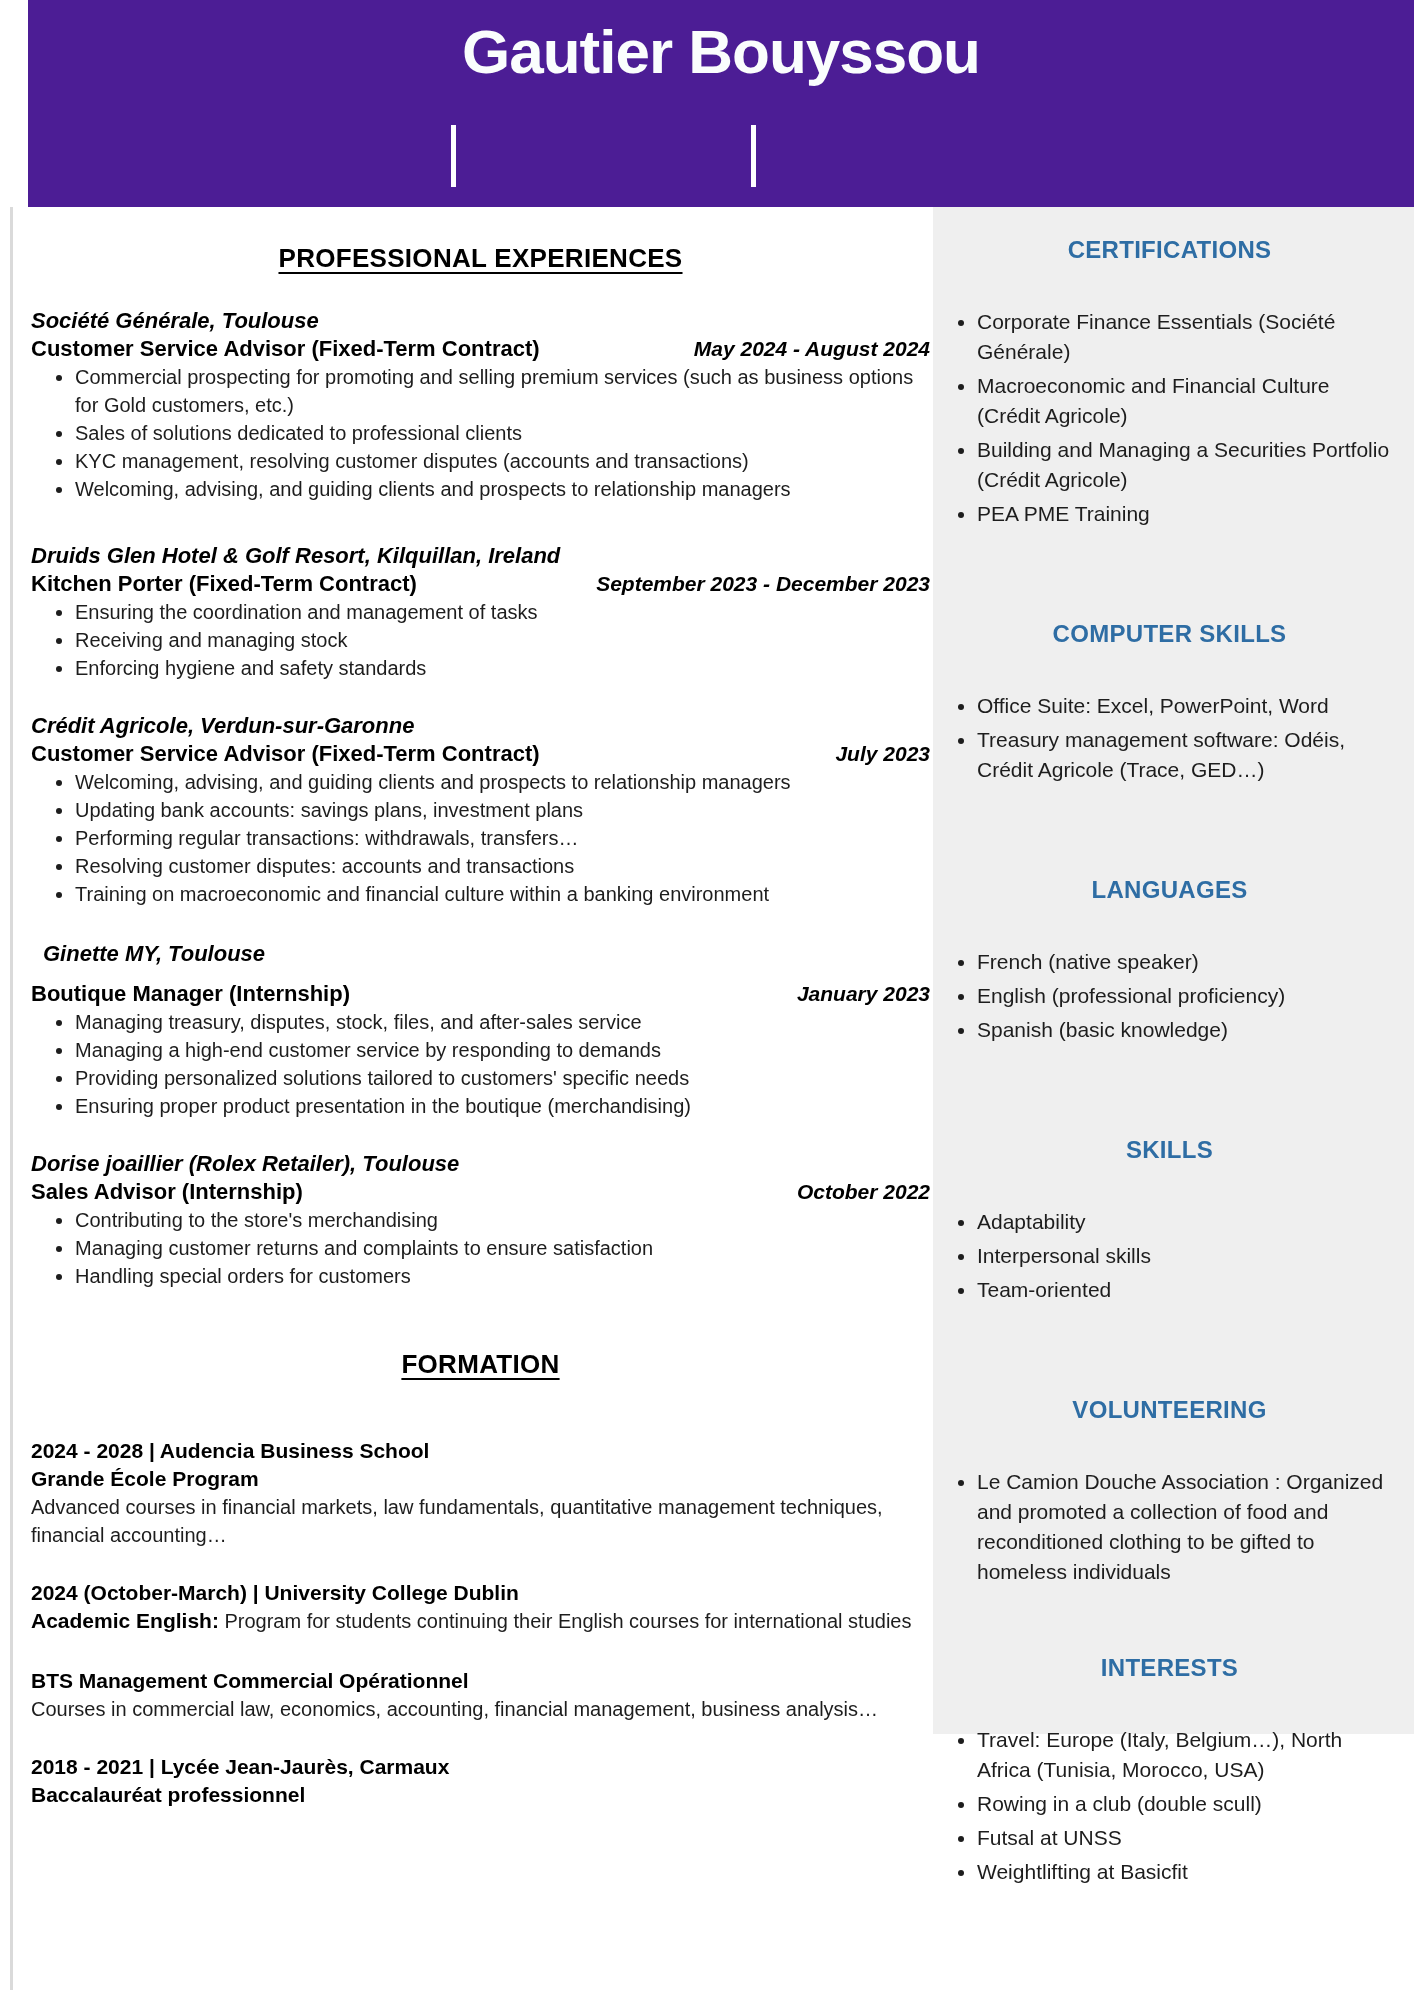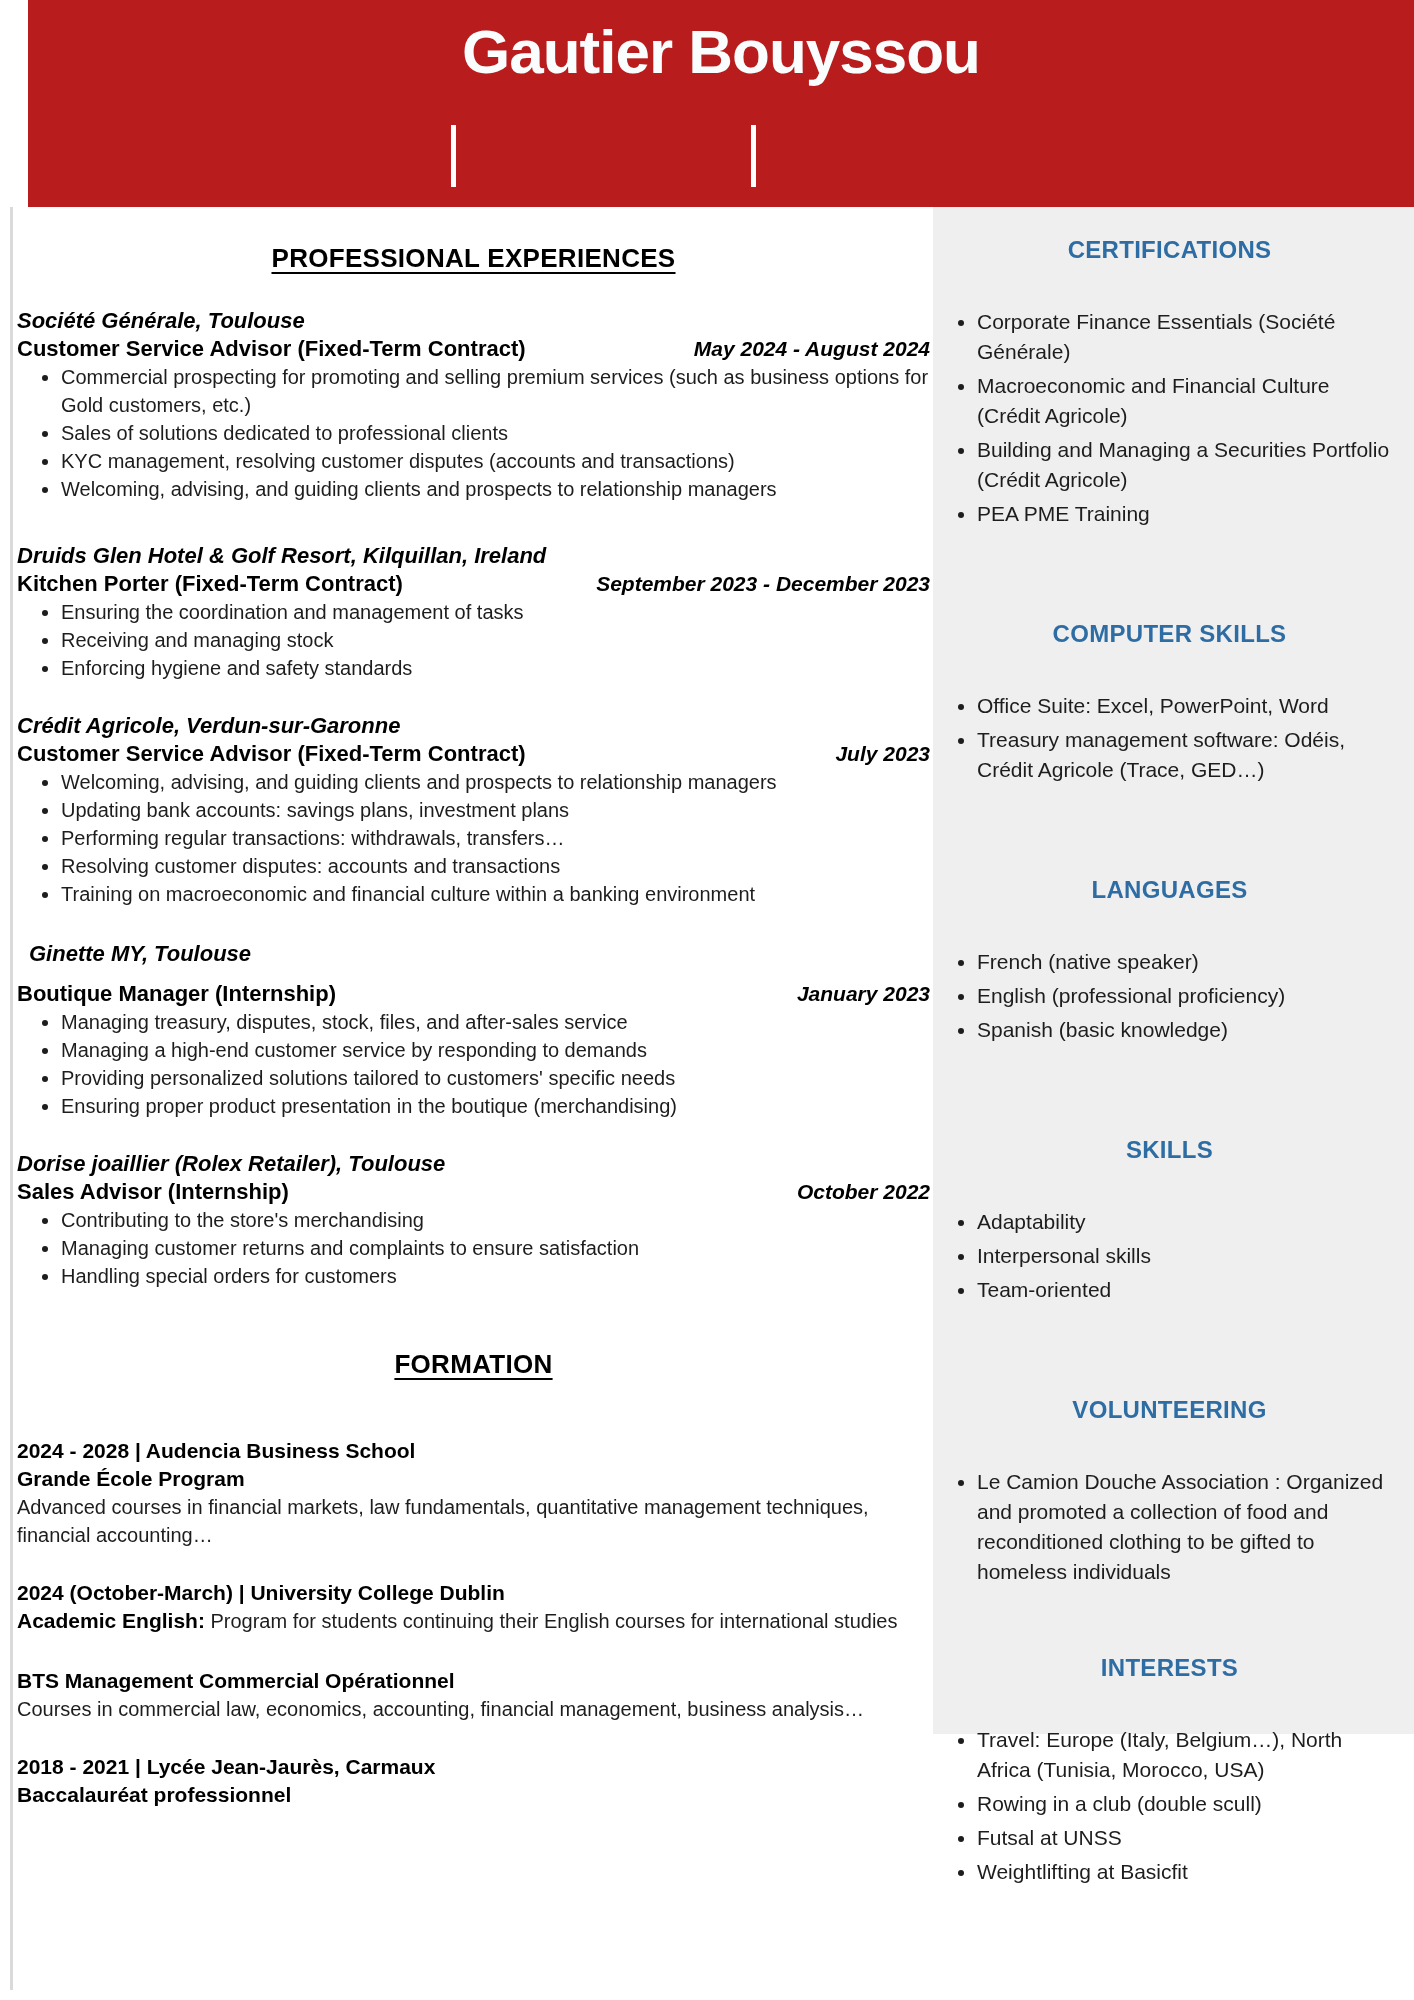--- a/index.html
+++ b/index.html
@@ -8,21 +8,21 @@
     background: #ffffff;
     font-family: "Liberation Sans", "DejaVu Sans", sans-serif;
     position: relative;
     overflow: hidden;
     color: #1d1d1d;
   }
   
   .band {
     position: absolute; top: 0; left: 28px; right: 0;
     height: 207px;
-    background: #b91c1c;
+    background: #4c1d95;
   }
   .band h1 {
     margin: 0; padding-top: 16px;
     text-align: center;
     color: #fafdfd;
     font-size: 62px;
     font-weight: bold;
     letter-spacing: -1px;
     line-height: 72px;
   }
@@ -41,21 +41,21 @@
   }
   
   .layout {
     position: absolute; top: 207px; left: 0; right: 0;
     display: flex;
     align-items: flex-start;
   }
   main {
     width: 933px;
     box-sizing: border-box;
-    padding: 0 3px 0 17px;
+    padding: 0 3px 0 31px;
   }
   aside {
     width: 481px;
     box-sizing: border-box;
     background: #efefef;
     height: 1527px;
     padding: 28px 20px 0 12px;
   }
   
   main h2 {

